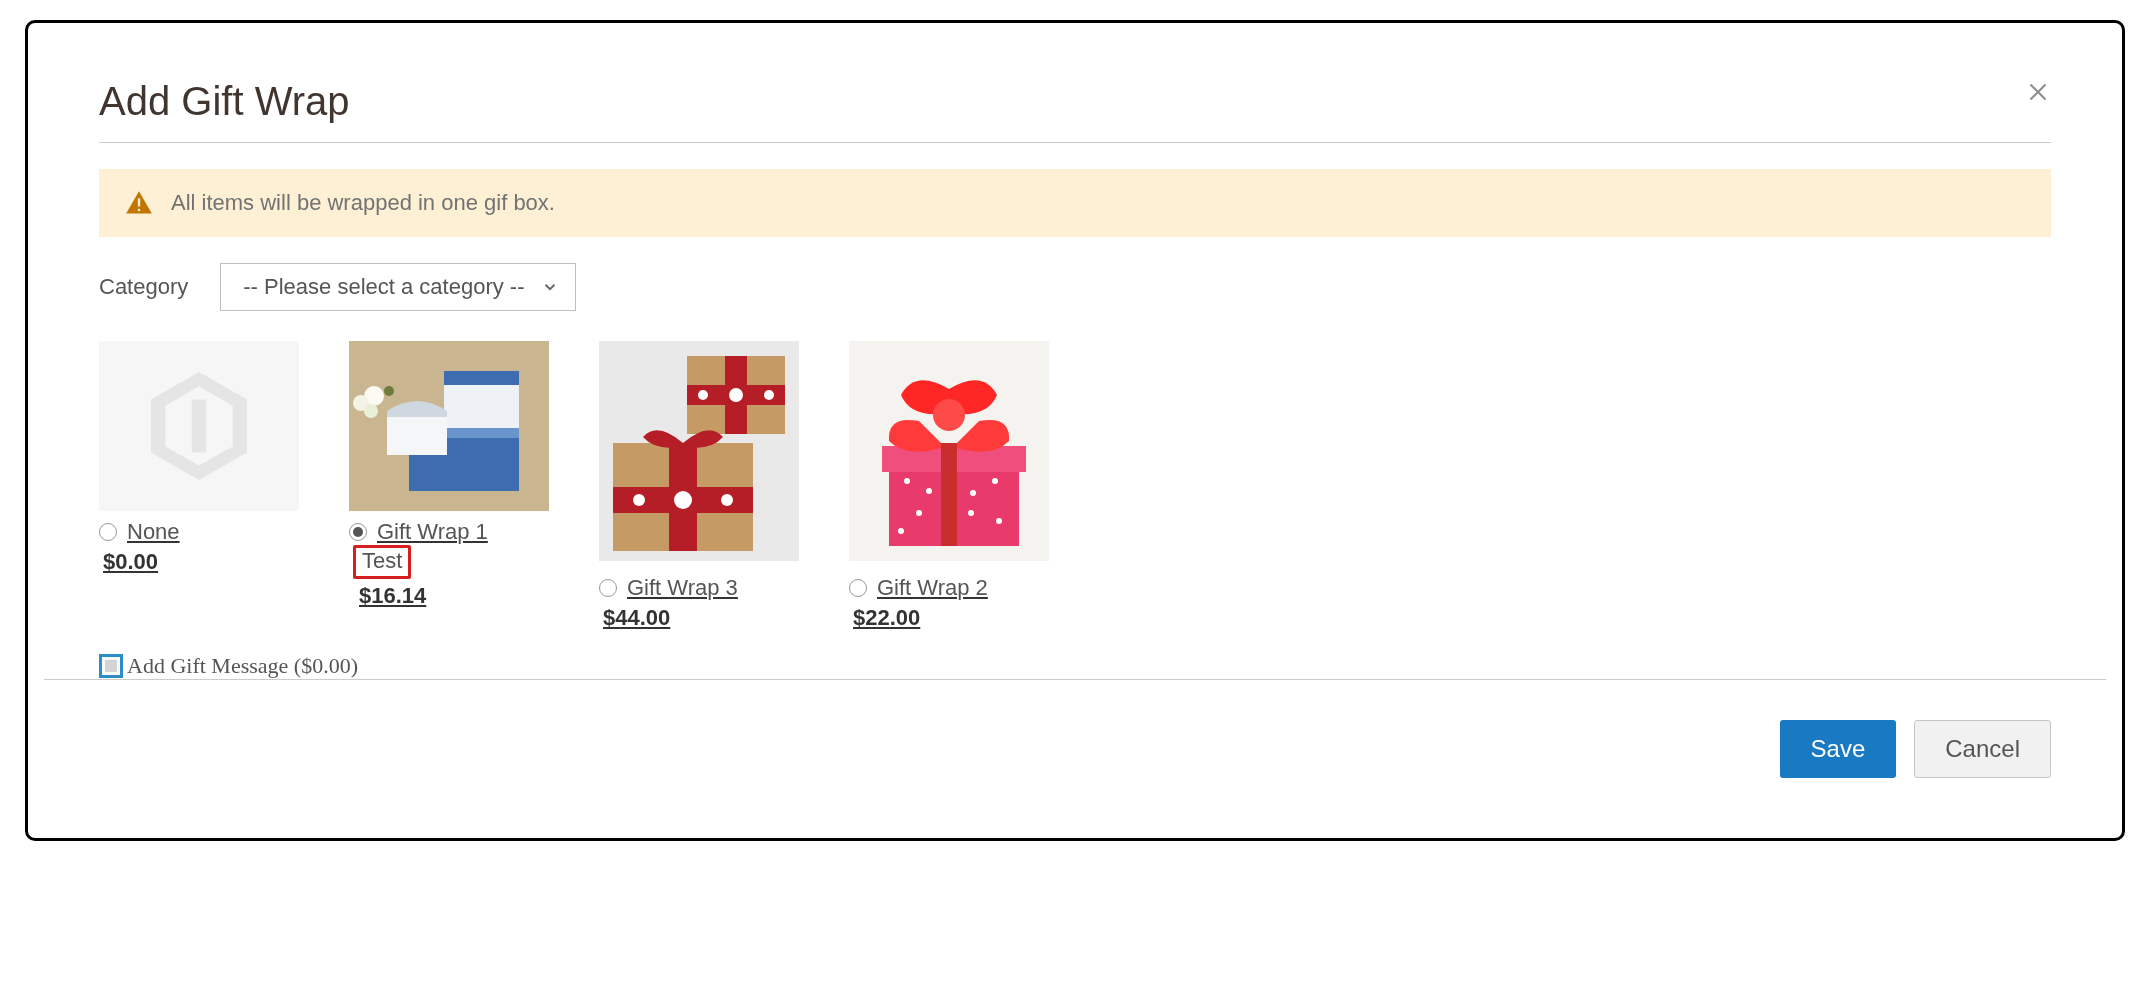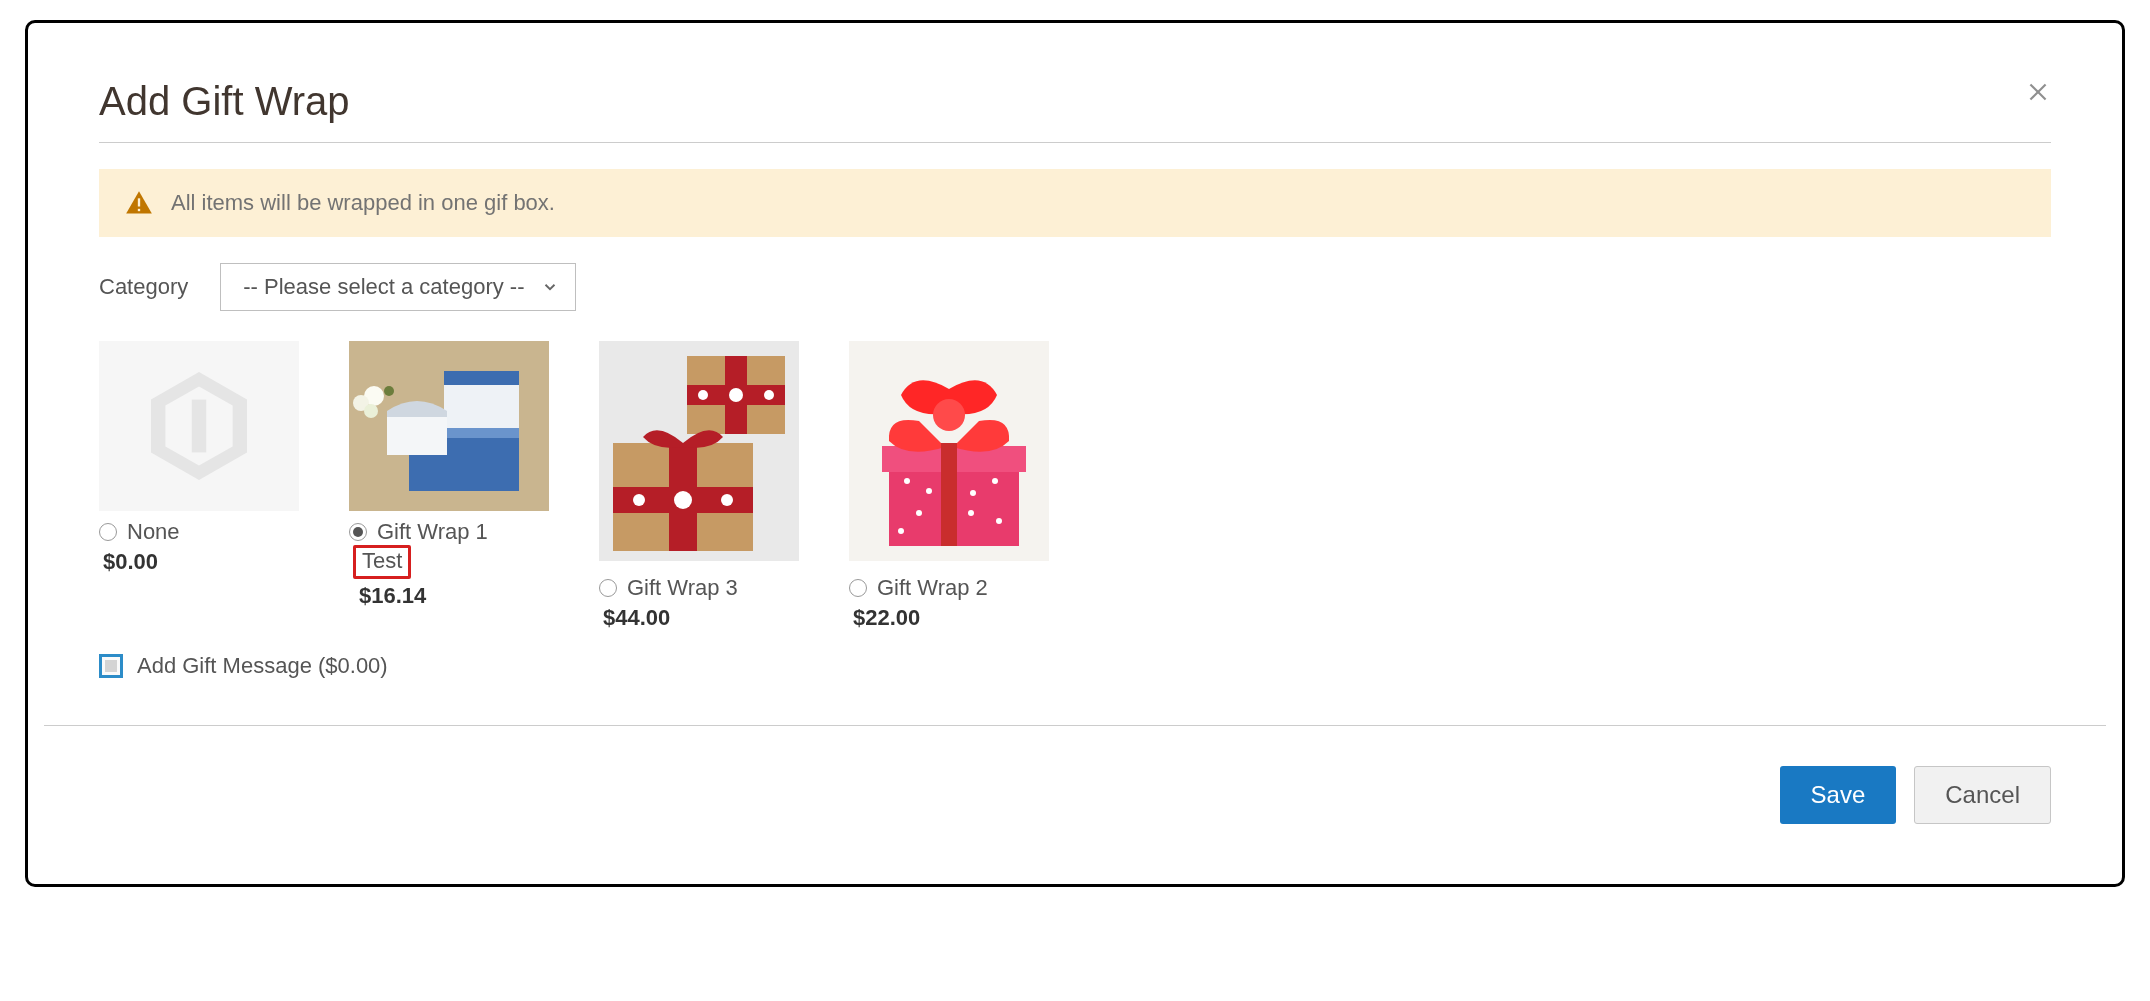--- a/index.html
+++ b/index.html
@@ -95,20 +95,21 @@
       right: 16px;
       top: 50%;
       transform: translateY(-50%);
       pointer-events: none;
     }
     .wraps-grid {
       display: flex;
       gap: 30px;
       margin-bottom: 22px;
       flex-wrap: wrap;
+      text-decoration: underline;
     }
     .wrap-option {
       width: 220px;
       display: flex;
       flex-direction: column;
     }
     .wrap-thumb {
       width: 200px;
       height: 200px;
       display: flex;
@@ -177,23 +178,23 @@
     .radio:checked::after {
       content: "";
       position: absolute;
       inset: 3px;
       border-radius: 50%;
       background: #555;
     }
     .gift-msg-row {
       display: flex;
       align-items: center;
-      gap: 14px;
-      margin-bottom: 46px;
+      gap: 4px;
       margin-top: 6px;
+      font-family: Liberation Serif, serif;
     }
     .checkbox {
       width: 24px; height: 24px;
       border: 3px solid #2c8cc8;
       background: #fafafa;
       display: inline-block;
       position: relative;
       cursor: pointer;
       flex-shrink: 0;
     }

